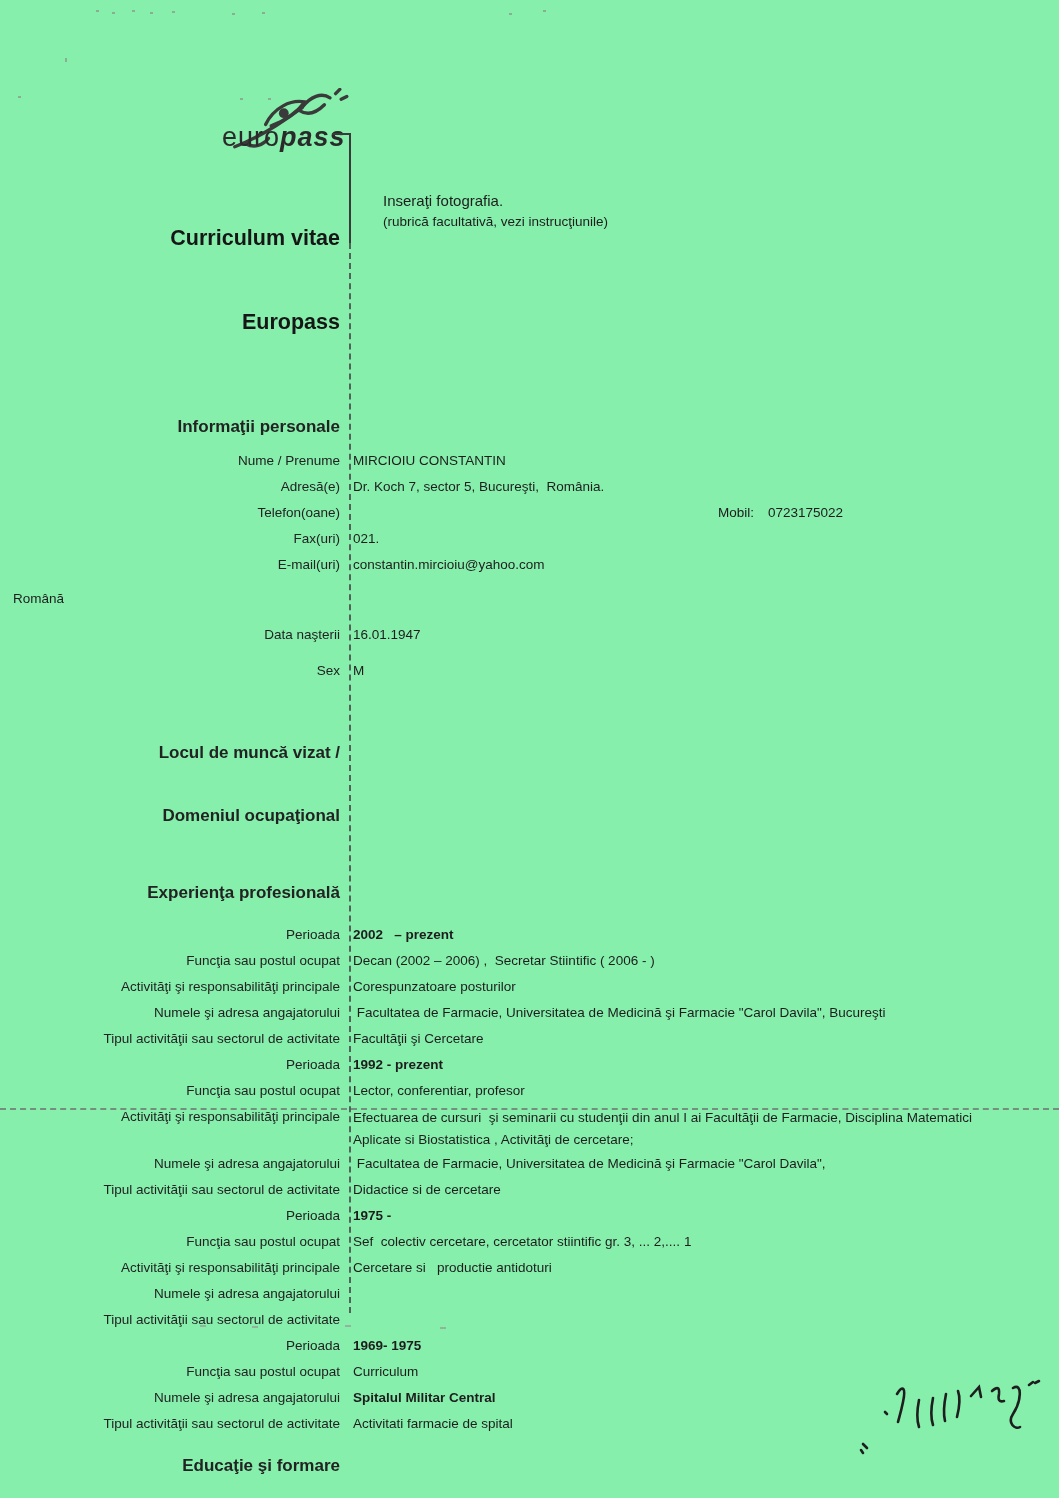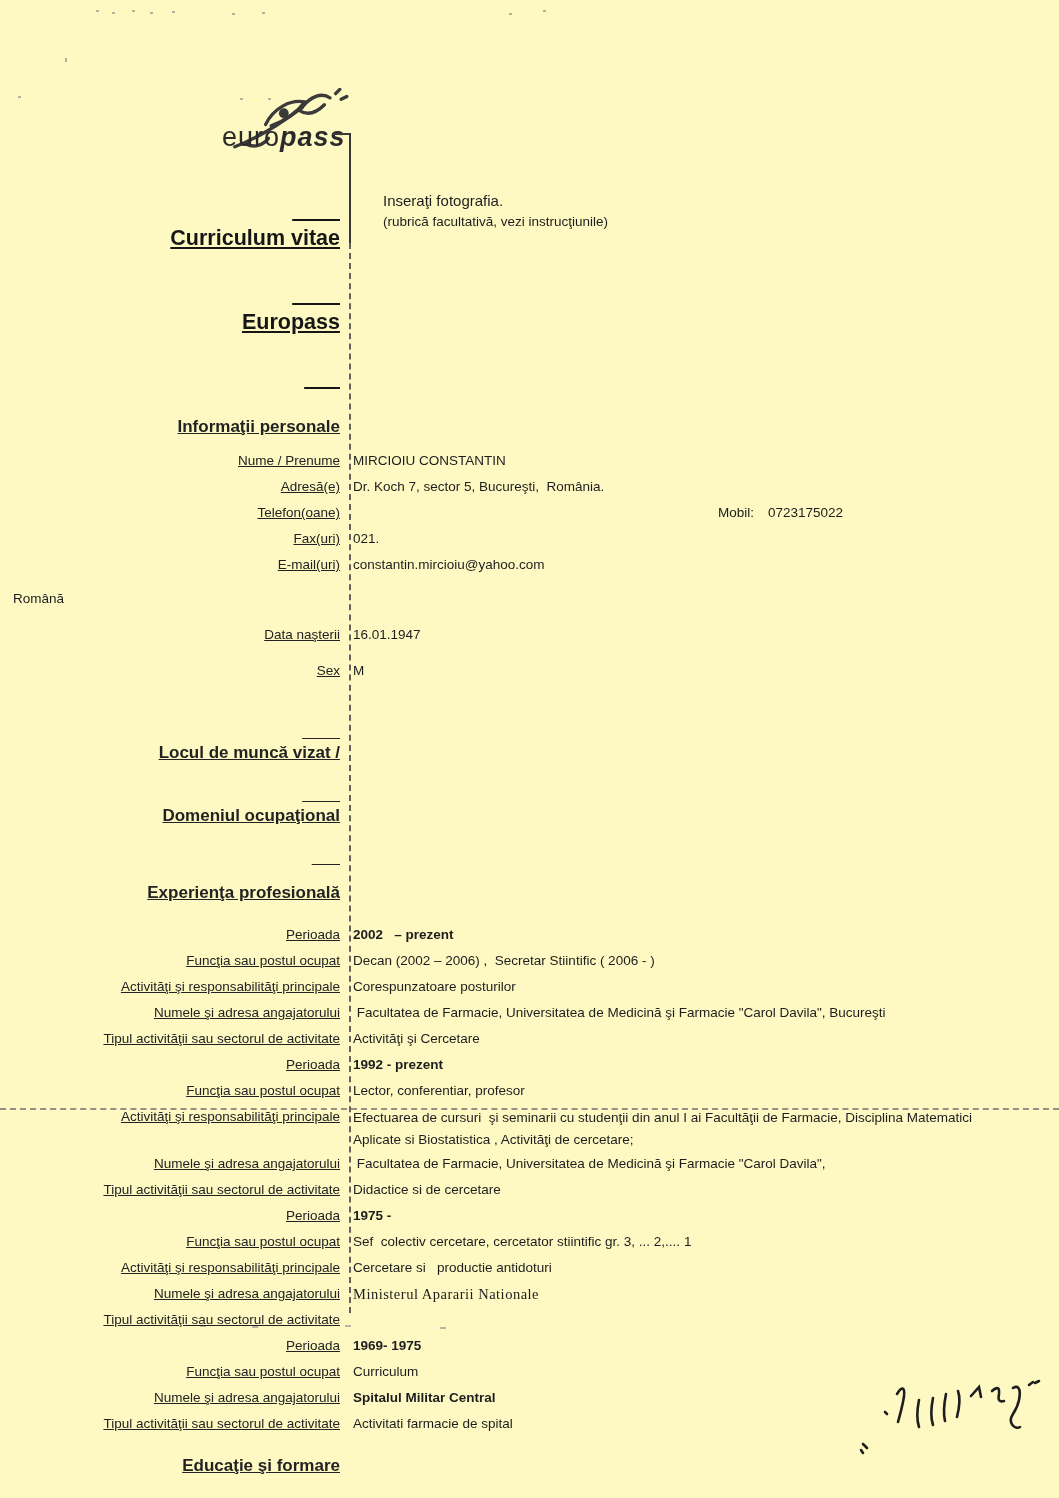--- a/index.html
+++ b/index.html
@@ -1,19 +1,19 @@
 <!DOCTYPE html>
 <html><head>
 <meta charset="utf-8">
 <style>
   html,body{margin:0;padding:0;background:#e8e8e8;}
   .page{
     position:relative;
     width:1059px;height:1498px;
-    background:#fef9c3;
+    background:#86efac;
     font-family:"Liberation Sans",sans-serif;
     color:#1c1c1c;
     overflow:hidden;
   }
   
   .logo{position:absolute;left:218px;top:88px;width:140px;height:70px;}
   .logo-text{
     position:absolute;left:222px;top:122px;
     font-size:27px;letter-spacing:1px;color:#2a2a2a;
     font-family:"Liberation Sans",sans-serif;
@@ -32,21 +32,20 @@
     position:absolute;left:349px;top:243px;height:1070px;width:0;
     border-left:2px dashed #4a4a4a;opacity:.85;
   }
   
   .content{position:absolute;left:0;top:168px;width:1059px;}
   .row{display:flex;min-height:26px;position:relative;align-items:flex-start;}
   .label{
     width:340px;flex:0 0 340px;text-align:right;
     font-size:13.5px;line-height:26px;color:#222;
     white-space:pre-wrap;
-    text-decoration:underline;
   }
   .value{
     flex:1;padding-left:13px;font-size:13.5px;line-height:26px;
     white-space:pre-wrap;color:#1d1d1d;max-width:640px;
   }
   .bold{font-weight:bold;}
   .serif{font-family:"Liberation Serif",serif;font-size:14.5px;letter-spacing:.5px;}
   .heading .label{font-size:17px;font-weight:bold;line-height:21px;}
   .title-block{font-size:21.5px;font-weight:bold;line-height:28px;color:#161616;}
   .photo-note{padding-top:3px;line-height:20px;}
@@ -181,21 +180,21 @@
     <div class="row">
       <div class="label">Activităţi şi responsabilităţi principale</div>
       <div class="value">Corespunzatoare posturilor</div>
     </div>
     <div class="row">
       <div class="label">Numele şi adresa angajatorului</div>
       <div class="value"> Facultatea de Farmacie, Universitatea de Medicină şi Farmacie "Carol Davila", Bucureşti</div>
     </div>
     <div class="row">
       <div class="label">Tipul activităţii sau sectorul de activitate</div>
-      <div class="value">Activităţi şi Cercetare</div>
+      <div class="value">Facultăţii şi Cercetare</div>
     </div>
 
     <div class="row">
       <div class="label">Perioada</div>
       <div class="value bold">1992 - prezent</div>
     </div>
     <div class="row">
       <div class="label">Funcţia sau postul ocupat</div>
       <div class="value">Lector, conferentiar, profesor</div>
     </div>
@@ -219,21 +218,20 @@
     <div class="row">
       <div class="label">Funcţia sau postul ocupat</div>
       <div class="value">Sef  colectiv cercetare, cercetator stiintific gr. 3, ... 2,.... 1</div>
     </div>
     <div class="row">
       <div class="label">Activităţi şi responsabilităţi principale</div>
       <div class="value">Cercetare si   productie antidoturi</div>
     </div>
     <div class="row">
       <div class="label">Numele şi adresa angajatorului</div>
-      <div class="value serif">Ministerul Apararii Nationale</div>
     </div>
     <div class="row">
       <div class="label">Tipul activităţii sau sectorul de activitate</div>
       <div class="value"></div>
     </div>
 
     <div class="row">
       <div class="label">Perioada</div>
       <div class="value bold">1969- 1975</div>
     </div>

